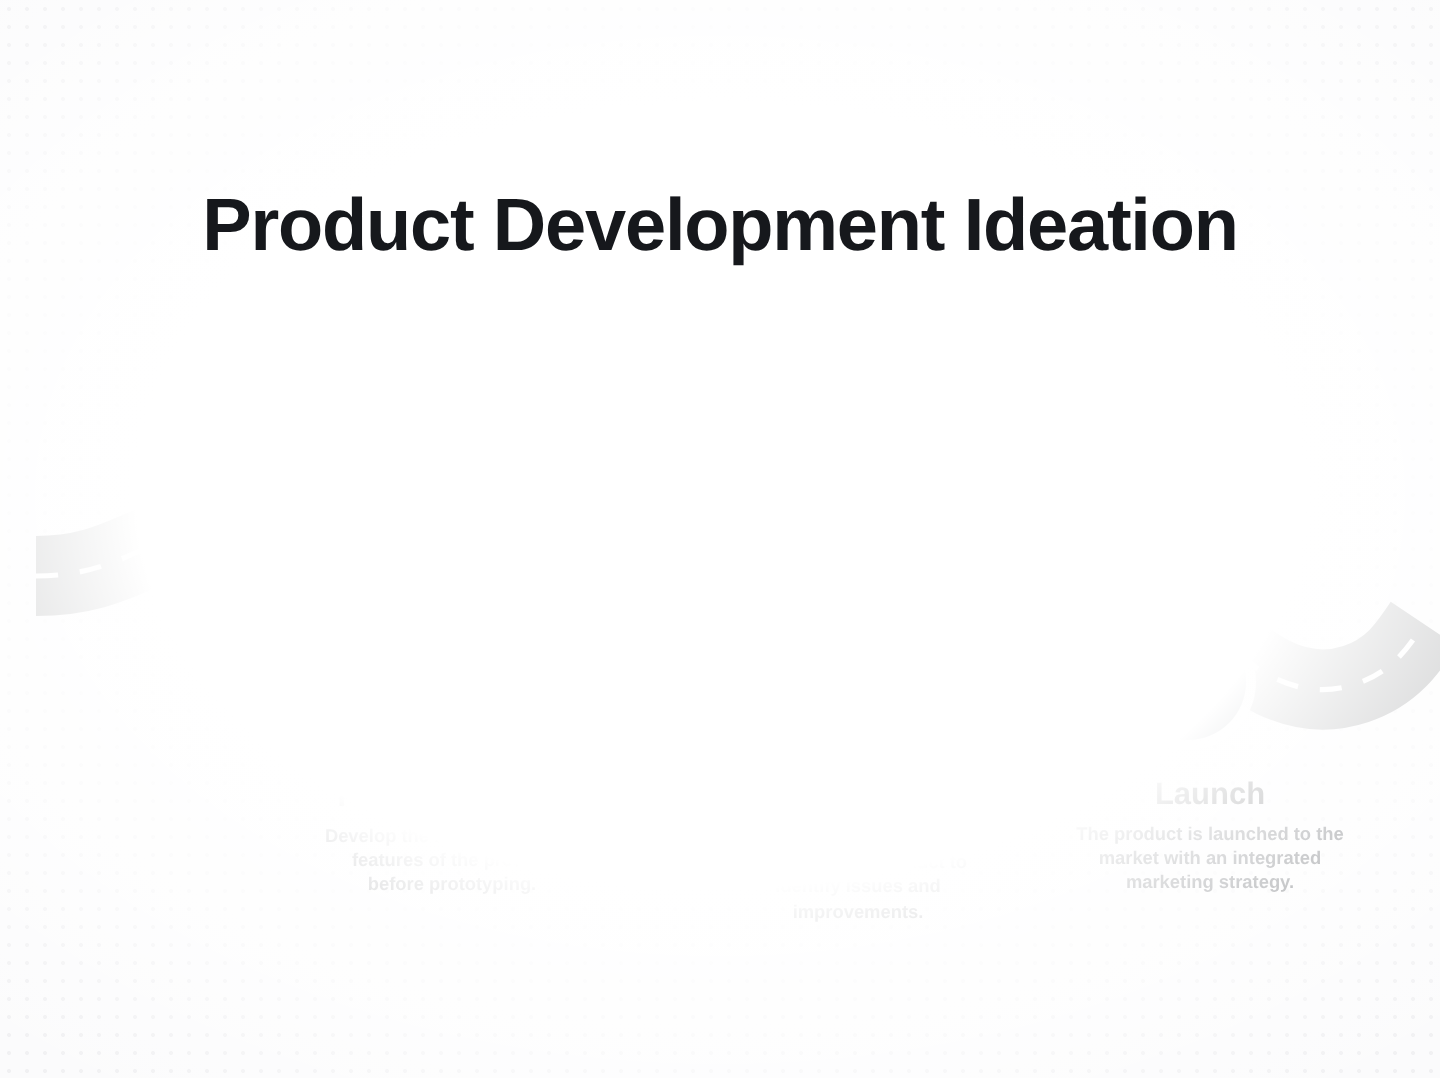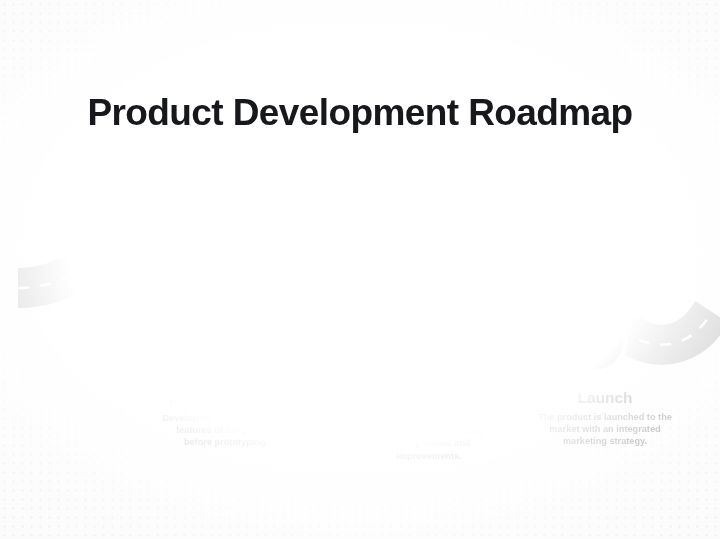--- a/index.html
+++ b/index.html
@@ -245,14 +245,14 @@
   </div>
   <div class="stage-text" style="left:506px; top:389px; width:198px;">
     <p class="stage-title">Launch</p>
     <p class="stage-desc" style="white-space:pre-line;">The product is launched to the
 market with an integrated
 marketing strategy.</p>
   </div>
 
   <div id="vignette"></div>
 
-  <div id="title">Product Development Roadmap</div>
+  <div id="title">Product Development Ideation</div>
 </div>
 
 </body></html>

